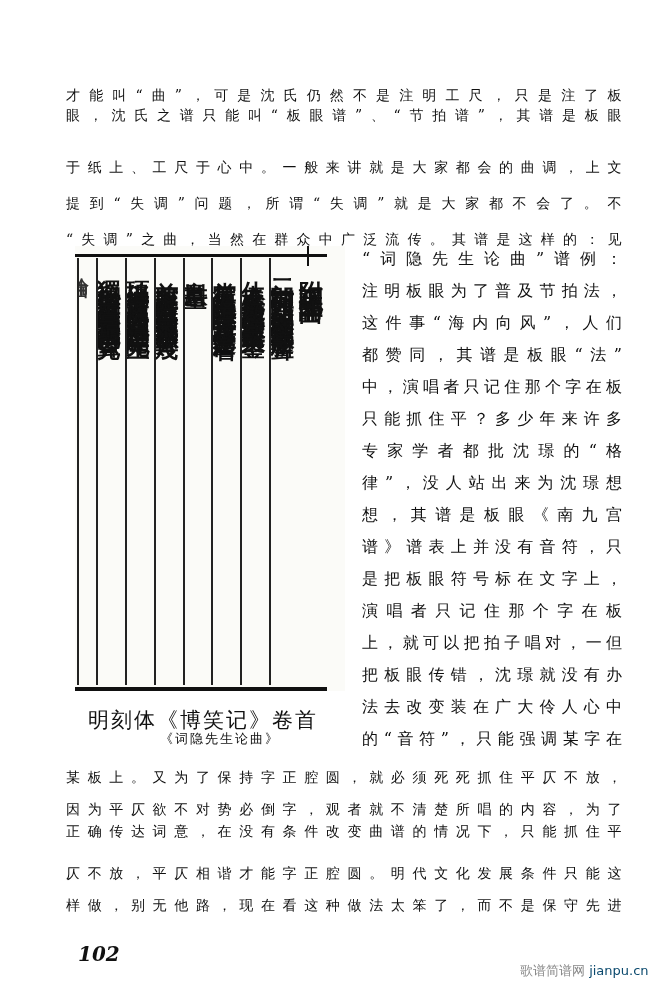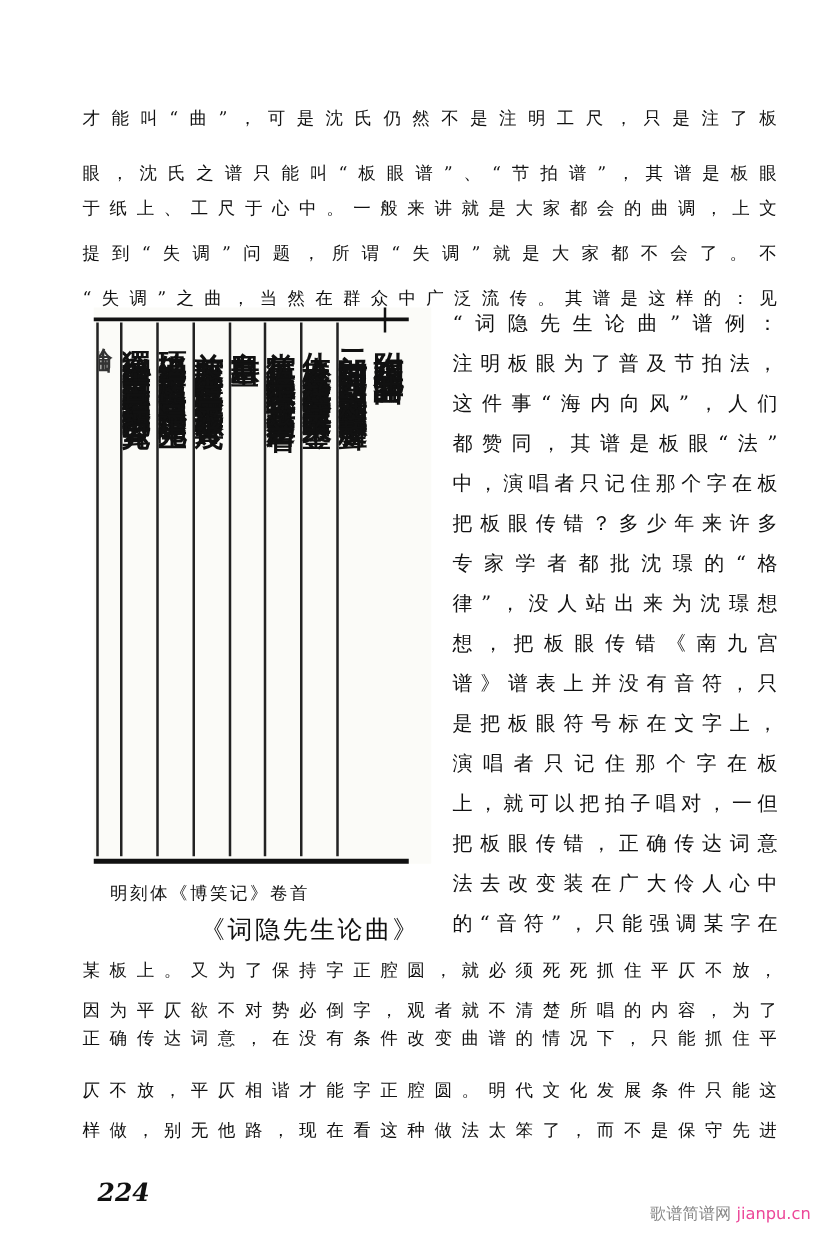--- a/index.html
+++ b/index.html
@@ -28,41 +28,41 @@
   }
   .wcol {
     width: 31px; border-left: 2px solid #222; box-sizing: border-box;
     writing-mode: vertical-rl; font-size: 24px; line-height: 31px; font-weight: bold;
     letter-spacing: 3px; padding-top: 4px; text-align: start; overflow: hidden;
     font-family: "DejaVu Serif", serif;
   }
   .wcol.title { border-left: none; }
   .wcol.edge { width: 20px; font-size: 18px; color: #333; }
   .caption1 {
-    position: absolute; left: 88px; top: 706px; font-size: 14px; letter-spacing: 2px; white-space: nowrap;
+    position: absolute; left: 88px; top: 706px; font-size: 21px; letter-spacing: 2px; white-space: nowrap;
   }
   .caption2 {
-    position: absolute; left: 160px; top: 730px; font-size: 20px; letter-spacing: 2px; white-space: nowrap;
+    position: absolute; left: 160px; top: 730px; font-size: 13px; letter-spacing: 2px; white-space: nowrap;
   }
   .pagenum {
     position: absolute; left: 78px; top: 942px; font-size: 20px; font-style: italic; font-weight: bold;
     font-family: "DejaVu Serif", serif;
   }
   .watermark {
     position: absolute; left: 520px; top: 962px; font-size: 13px; color: #888;
     font-family: "DejaVu Sans", sans-serif; white-space: nowrap;
   }
-  .watermark .latin { color: #ec4899; }
+  .watermark .latin { color: #0c4a6e; }
 </style>
 </head>
 <body>
 
 <div>
   <div class="line" style="top:80px">才能叫“曲”，可是沈氏仍然不是注明工尺，只是注了板</div>
-  <div class="line" style="top:124px">眼，沈氏之谱只能叫“板眼谱”、“节拍谱”，其谱是板眼</div>
+  <div class="line" style="top:100px">眼，沈氏之谱只能叫“板眼谱”、“节拍谱”，其谱是板眼</div>
   <div class="line" style="top:152px">于纸上、工尺于心中。一般来讲就是大家都会的曲调，上文</div>
   <div class="line" style="top:188px">提到“失调”问题，所谓“失调”就是大家都不会了。不</div>
   <div class="line" style="top:224px">“失调”之曲，当然在群众中广泛流传。其谱是这样的：见</div>
 </div>
 
 <div class="woodcut">
   <div class="border-top"></div>
   <div class="tick"></div>
   <div class="cols">
     <div class="wcol title">附詞隱先生論曲</div>
@@ -80,39 +80,39 @@
 
 <div class="caption1">明刻体《博笑记》卷首</div>
 <div class="caption2">《词隐先生论曲》</div>
 
 <div>
   <div class="rline" style="top:244px">“词隐先生论曲”谱例：</div>
   <div class="rline" style="top:276px">注明板眼为了普及节拍法，</div>
   <div class="rline" style="top:308px">这件事“海内向风”，人们</div>
   <div class="rline" style="top:340px">都赞同，其谱是板眼“法”</div>
   <div class="rline" style="top:372px">中，演唱者只记住那个字在板</div>
-  <div class="rline" style="top:404px">把板眼传错？多少年来许多</div>
+  <div class="rline" style="top:404px">只能抓住平？多少年来许多</div>
   <div class="rline" style="top:436px">专家学者都批沈璟的“格</div>
   <div class="rline" style="top:468px">律”，没人站出来为沈璟想</div>
-  <div class="rline" style="top:500px">想，把板眼传错《南九宫</div>
+  <div class="rline" style="top:500px">想，其谱是板眼《南九宫</div>
   <div class="rline" style="top:532px">谱》谱表上并没有音符，只</div>
   <div class="rline" style="top:564px">是把板眼符号标在文字上，</div>
   <div class="rline" style="top:596px">演唱者只记住那个字在板</div>
   <div class="rline" style="top:628px">上，就可以把拍子唱对，一但</div>
-  <div class="rline" style="top:660px">把板眼传错，正确传达词意</div>
+  <div class="rline" style="top:660px">把板眼传错，沈璟就没有办</div>
   <div class="rline" style="top:692px">法去改变装在广大伶人心中</div>
   <div class="rline" style="top:724px">的“音符”，只能强调某字在</div>
 </div>
 
 <div>
   <div class="line" style="top:762px">某板上。又为了保持字正腔圆，就必须死死抓住平仄不放，</div>
   <div class="line" style="top:794px">因为平仄欲不对势必倒字，观者就不清楚所唱的内容，为了</div>
   <div class="line" style="top:816px">正确传达词意，在没有条件改变曲谱的情况下，只能抓住平</div>
   <div class="line" style="top:858px">仄不放，平仄相谐才能字正腔圆。明代文化发展条件只能这</div>
   <div class="line" style="top:890px">样做，别无他路，现在看这种做法太笨了，而不是保守先进</div>
 </div>
 
-<div class="pagenum">224</div>
+<div class="pagenum">102</div>
 
 <div class="watermark">
   <span>歌谱简谱网</span>
   <span class="latin">jianpu.cn</span>
 </div>
 
 </body></html>

